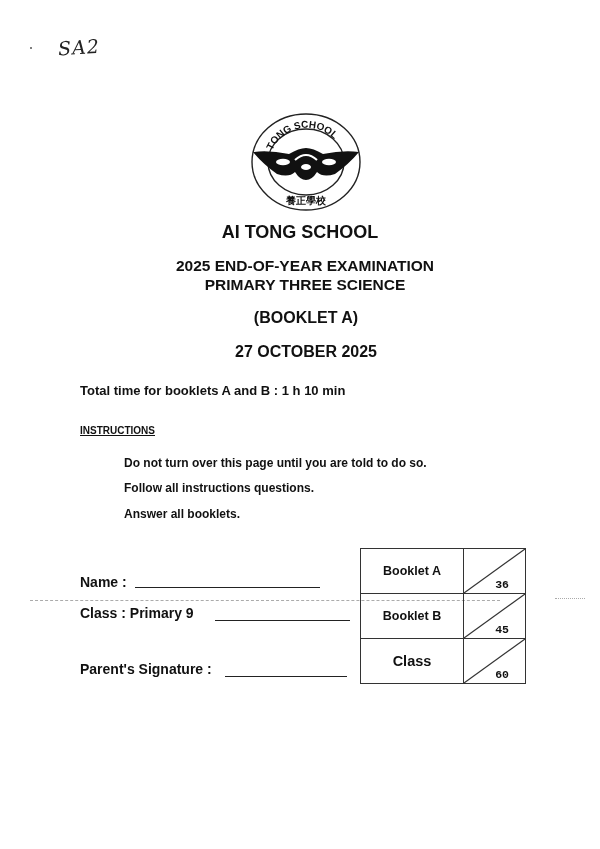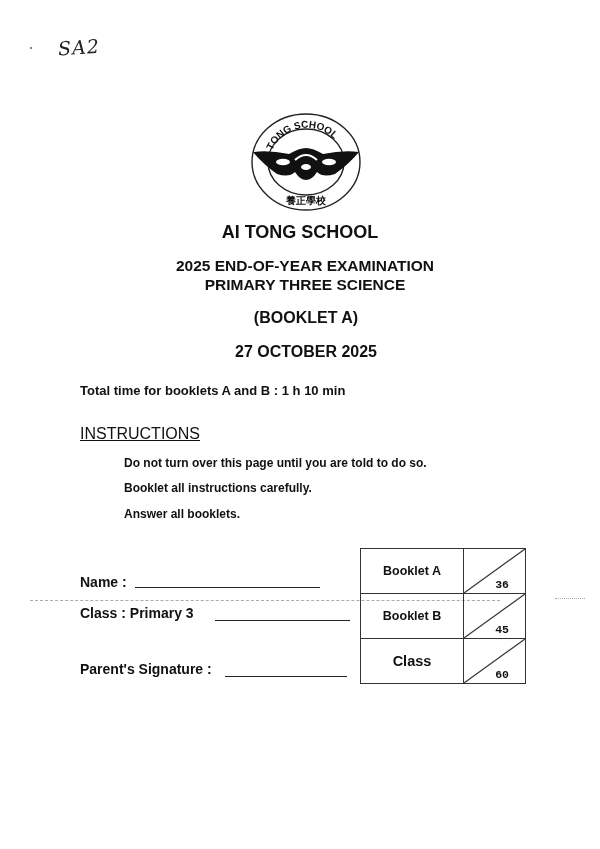--- a/index.html
+++ b/index.html
@@ -37,21 +37,21 @@
     }
     .school-name { top: 222px; font-size: 18px; }
     .exam-line1 { top: 257px; font-size: 15.5px; left: 5px; }
     .exam-line2 { top: 276px; font-size: 15.5px; left: 5px; }
     .booklet { top: 309px; font-size: 16px; left: 6px; }
     .date { top: 343px; font-size: 16px; left: 6px; }
     .total-time {
       left: 80px; top: 383px; font-size: 13px; font-weight: bold;
     }
     .instr-title {
-      left: 80px; top: 425px; font-size: 16px; font-weight: normal; text-decoration: underline;
+      left: 80px; top: 425px; font-size: 10px; font-weight: bold; text-decoration: underline;
     }
     .instr {
       left: 80px; font-size: 12px; font-weight: bold; padding-left: 44px;
     }
     .instr-1 { top: 456px; }
     .instr-2 { top: 481px; }
     .instr-3 { top: 507px; }
     .field-label {
       font-size: 14px; font-weight: bold;
     }
@@ -125,30 +125,30 @@
 <div class="abs center-text school-name">AI TONG SCHOOL</div>
 <div class="abs center-text exam-line1">2025 END-OF-YEAR EXAMINATION</div>
 <div class="abs center-text exam-line2">PRIMARY THREE SCIENCE</div>
 <div class="abs center-text booklet">(BOOKLET A)</div>
 <div class="abs center-text date">27 OCTOBER 2025</div>
 
 <div class="abs total-time">Total time for booklets A and B : 1 h 10 min</div>
 
 <div class="abs instr-title">INSTRUCTIONS</div>
 <div class="abs instr instr-1">Do not turn over this page until you are told to do so.</div>
-<div class="abs instr instr-2">Booklet all instructions carefully.</div>
+<div class="abs instr instr-2">Follow all instructions questions.</div>
 <div class="abs instr instr-3">Answer all booklets.</div>
 
 <div class="abs dash-line"></div>
 <div class="abs dash-right"></div>
 
 <div class="abs field-label name-label">Name :</div>
 <div class="abs blank name-blank"></div>
 
-<div class="abs field-label class-label">Class  : Primary  3</div>
+<div class="abs field-label class-label">Class  : Primary  9</div>
 <div class="abs blank class-blank"></div>
 
 <div class="abs field-label sig-label">Parent's Signature :</div>
 <div class="abs blank sig-blank"></div>
 
 <table class="abs score-table">
   <tbody>
       <tr>
     <td class="label-cell">Booklet A</td>
     <td class="mark-cell">

